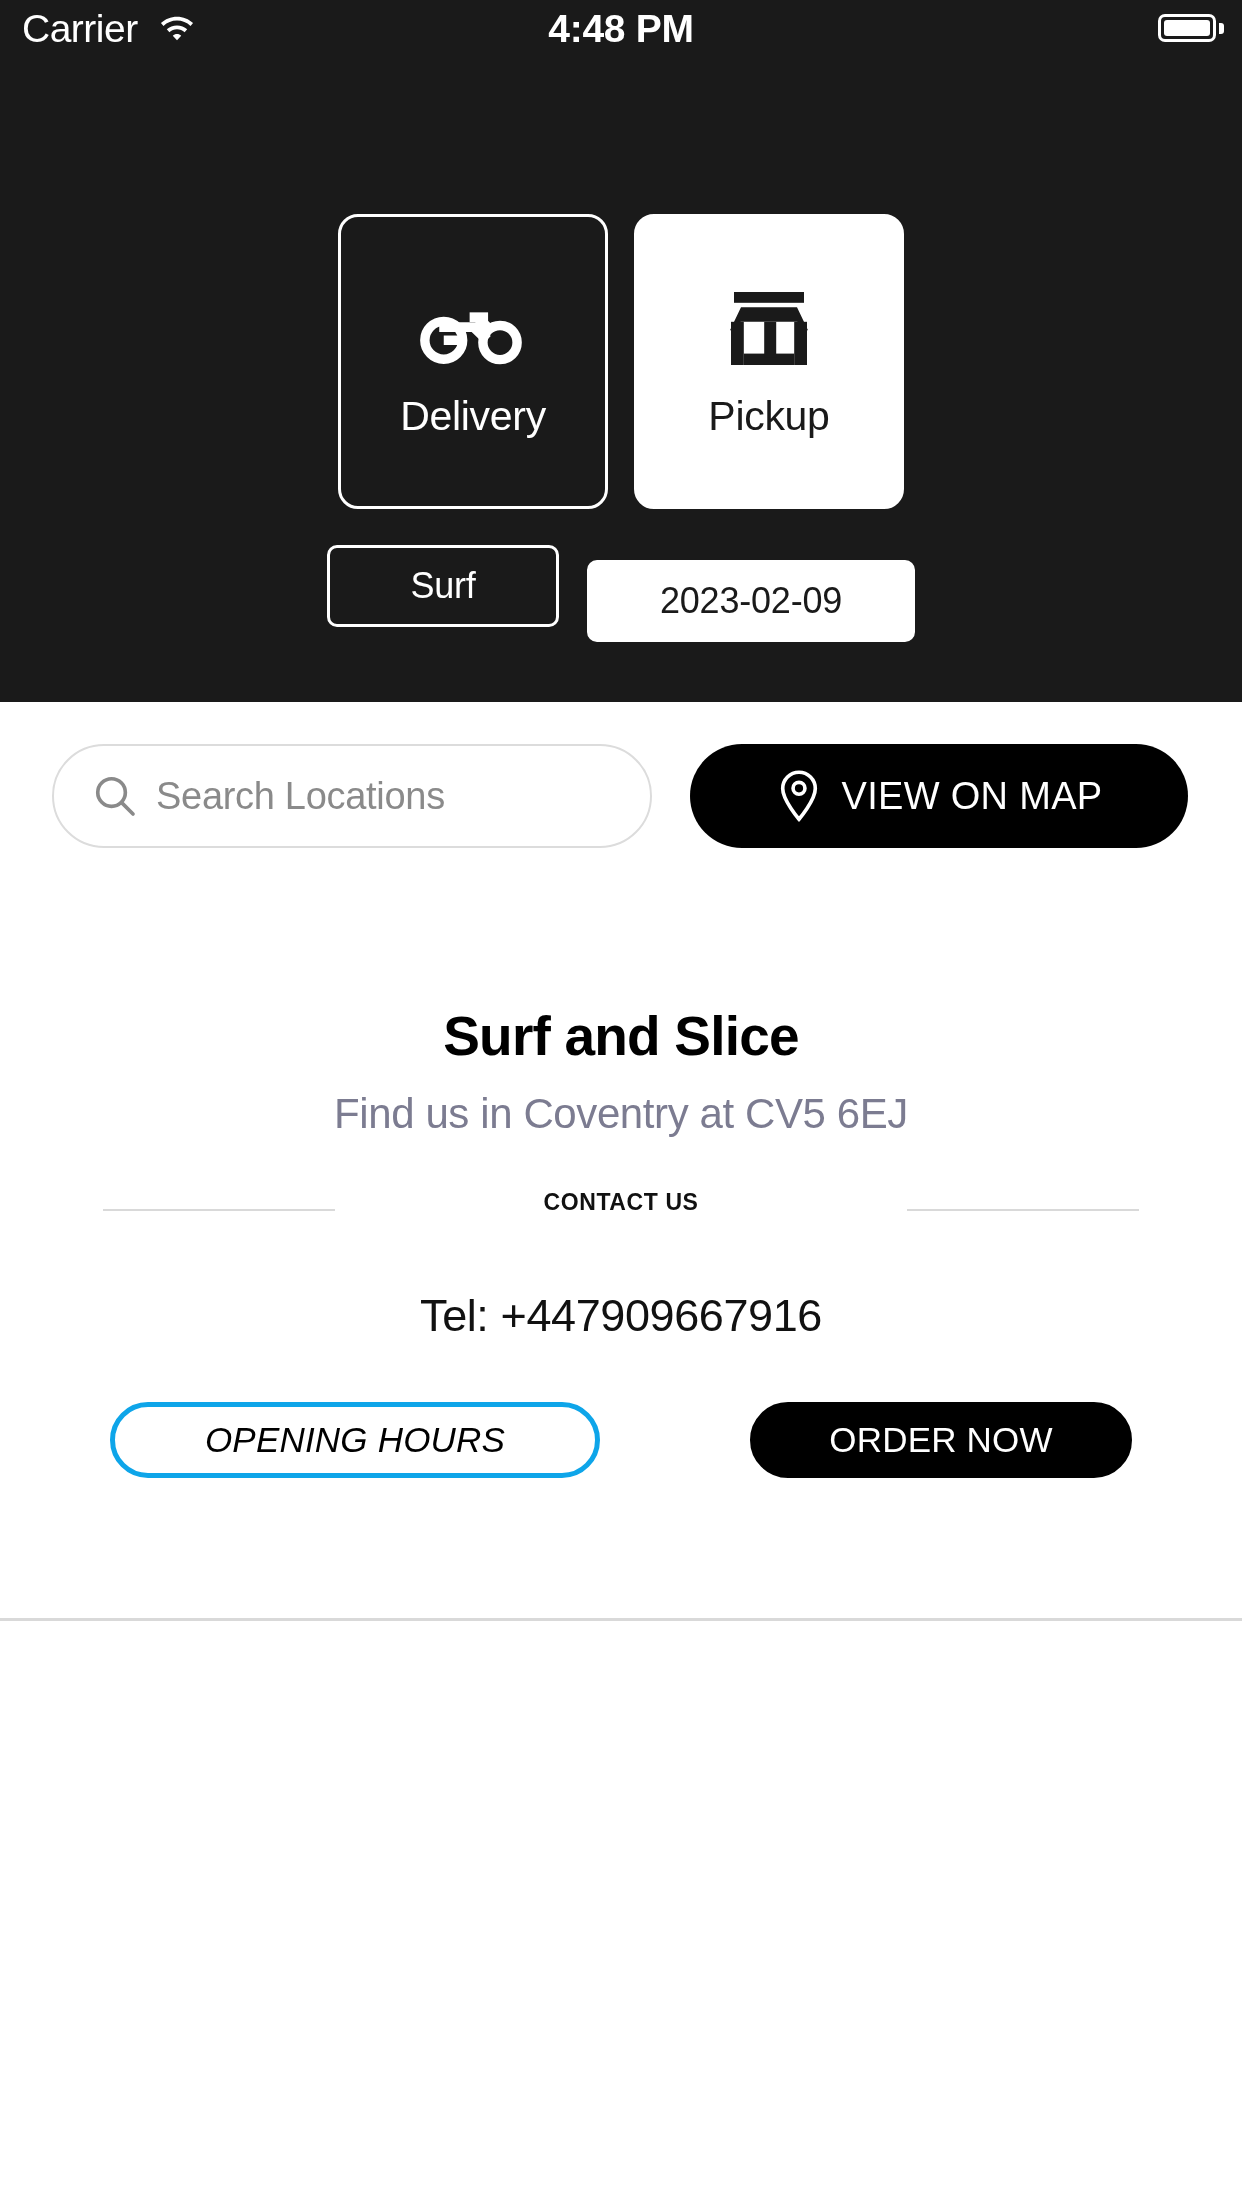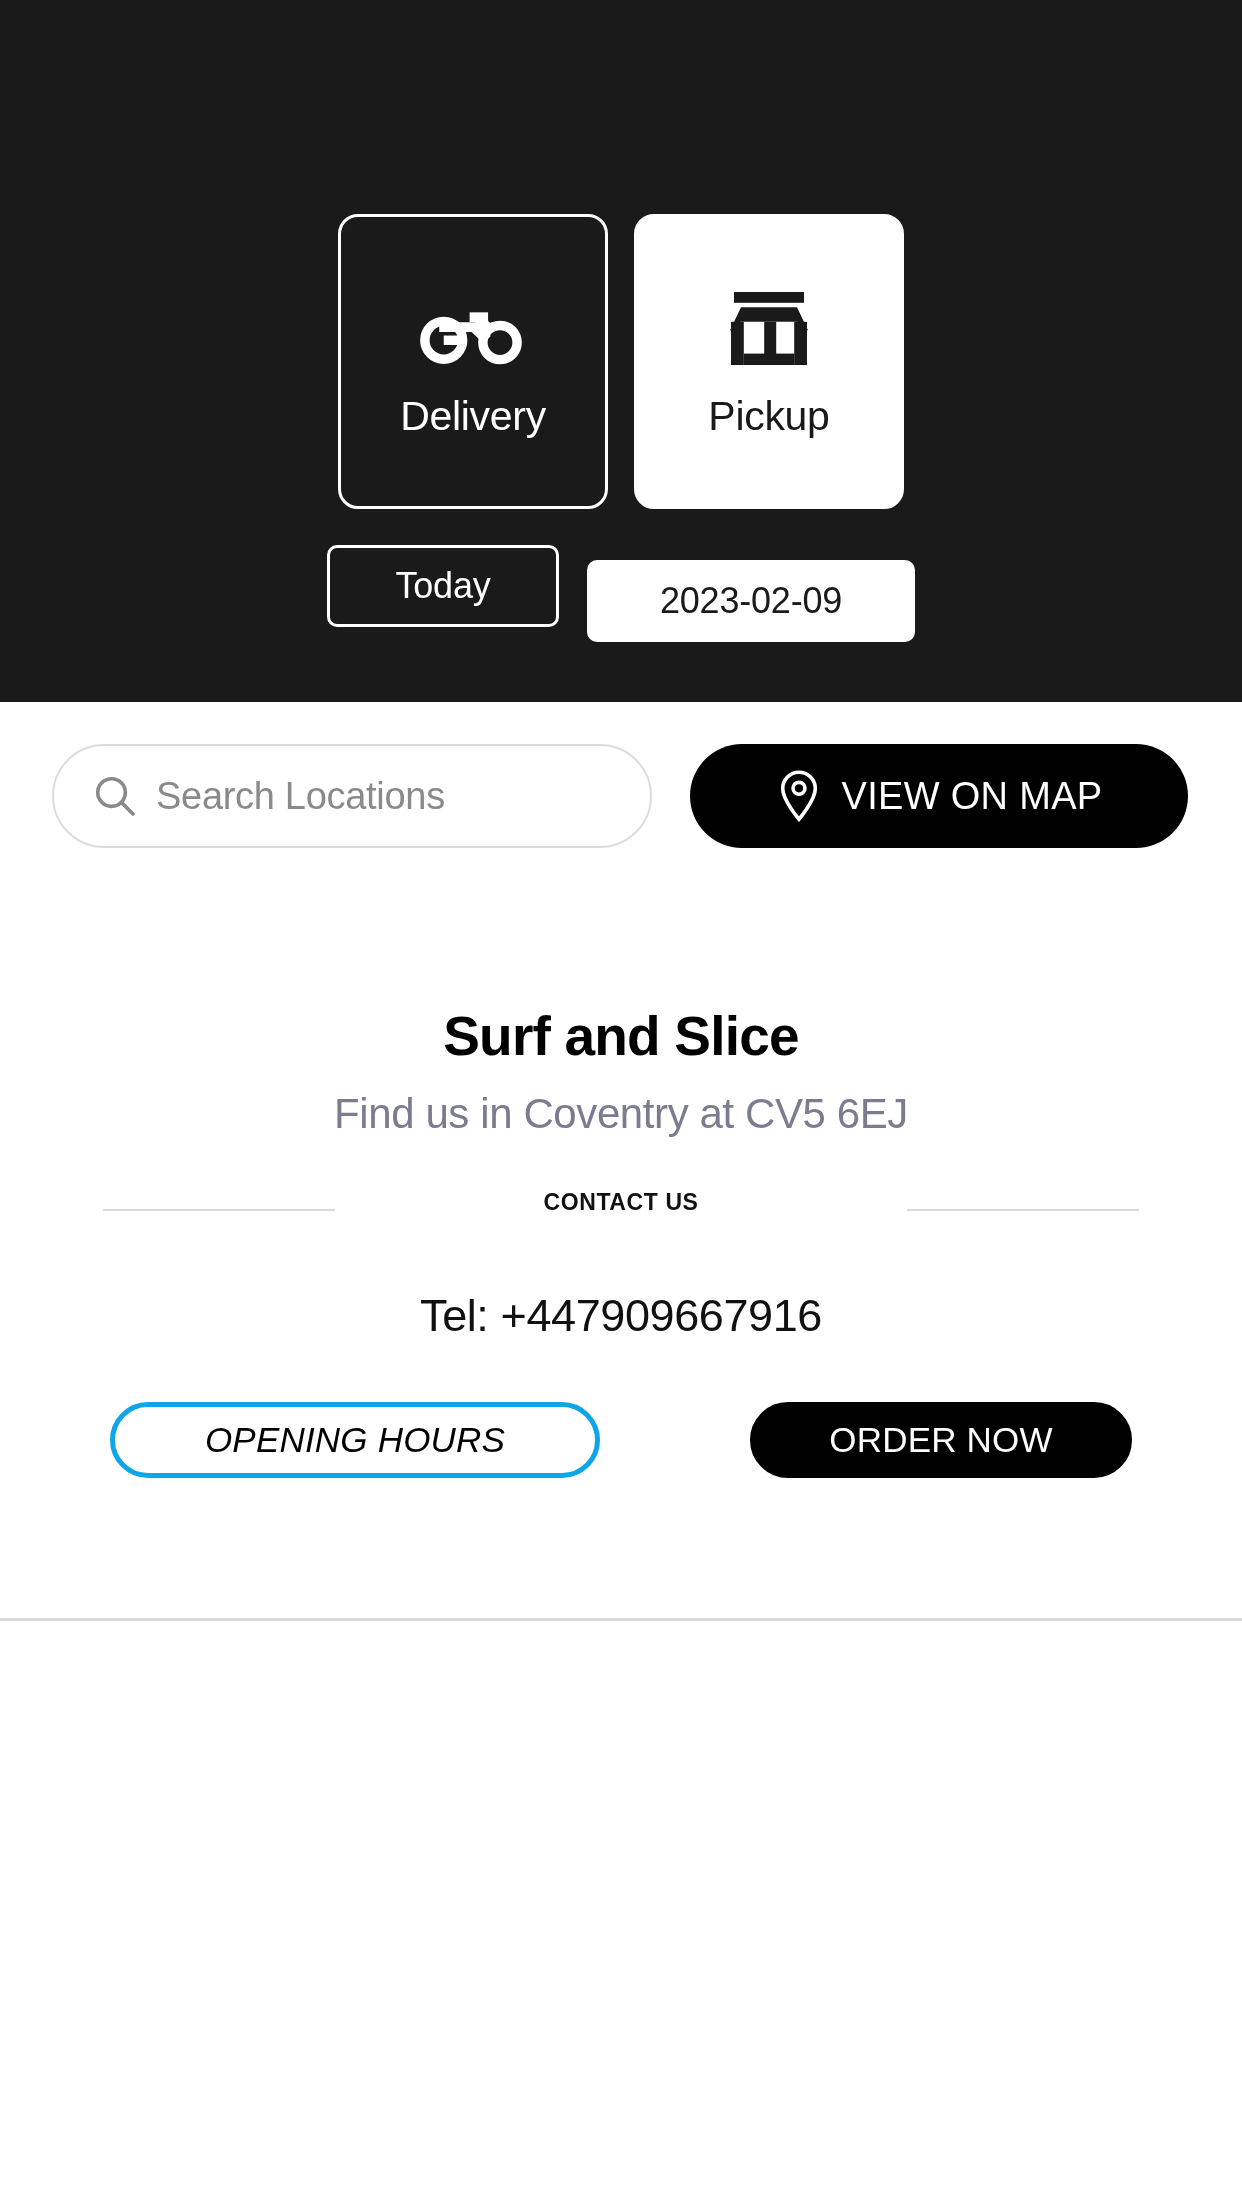--- a/index.html
+++ b/index.html
@@ -367,20 +367,33 @@
     background: #d9d9d9;
   }
 </style>
 </head>
 <body>
 
 <div class="phone">
 
   <div class="dark-region">
 
+    <div class="status-bar">
+      <div class="status-carrier">Carrier</div>
+      <svg class="wifi-icon" viewBox="0 0 24 24">
+        <path fill="#ffffff" d="M12 4.5c4.1 0 7.9 1.6 10.7 4.2l-1.7 1.9C18.6 8.3 15.4 7 12 7S5.4 8.3 3 10.6L1.3 8.7C4.1 6.1 7.9 4.5 12 4.5z"></path>
+        <path fill="#ffffff" d="M12 10.3c2.6 0 5 1 6.8 2.6l-1.7 1.9c-1.4-1.3-3.2-2-5.1-2s-3.7.7-5.1 2l-1.7-1.9c1.8-1.6 4.2-2.6 6.8-2.6z"></path>
+        <path fill="#ffffff" d="M12 16c1.1 0 2.1.4 2.8 1.1L12 20.2l-2.8-3.1c.7-.7 1.7-1.1 2.8-1.1z"></path>
+      </svg>
+      <div class="status-time">4:48 PM</div>
+      <div class="battery">
+        <div class="battery-fill"></div>
+      </div>
+      <div class="battery-nub"></div>
+    </div>
 
 
     <div class="mode-row">
 
       <div class="mode-card inactive">
         <div class="mode-icon">
           <svg width="110" height="72" viewBox="0 0 48 32">
             <circle cx="11" cy="21" r="8.4" fill="none" stroke="#ffffff" stroke-width="4.2"></circle>
             <circle cx="36" cy="22" r="7.6" fill="none" stroke="#ffffff" stroke-width="4.2"></circle>
             <path fill="#ffffff" d="M11 18.9h9.5v4.2H11z"></path>
@@ -402,21 +415,21 @@
             <rect x="8.4" y="31.3" width="25.2" height="5.7" fill="#1a1a1a"></rect>
             <rect x="18.6" y="15.4" width="6.0" height="18.0" fill="#1a1a1a"></rect>
           </svg>
         </div>
         <div class="mode-label">Pickup</div>
       </div>
 
     </div>
 
     <div class="day-row">
-      <div class="day-btn today">Today</div>
+      <div class="day-btn today">Surf</div>
       <div class="day-btn date">2023-02-09</div>
     </div>
 
   </div>
 
   <div class="content">
 
     <div class="search-row">
       <div class="search-box">
         <svg class="search-icon" viewBox="0 0 24 24">

